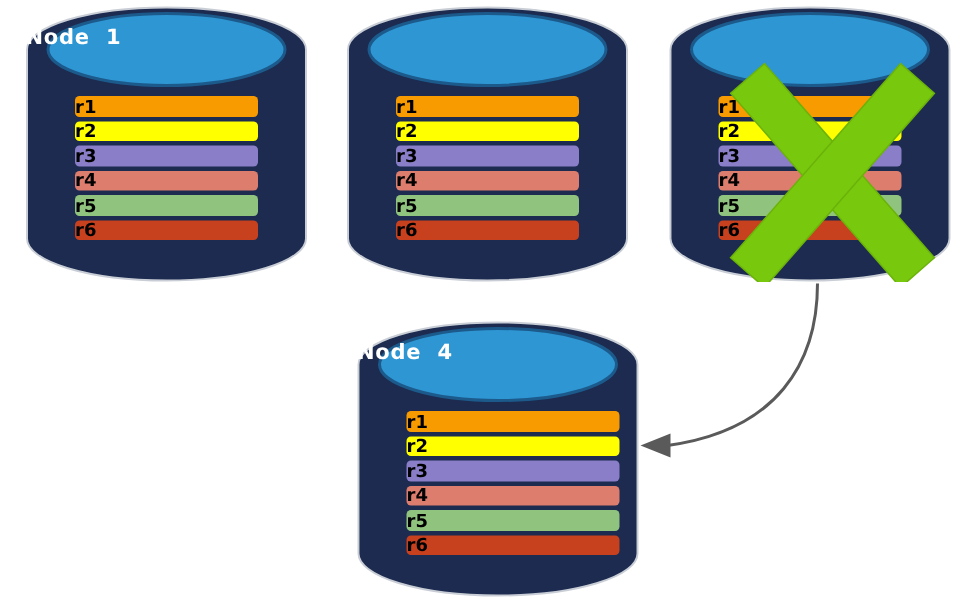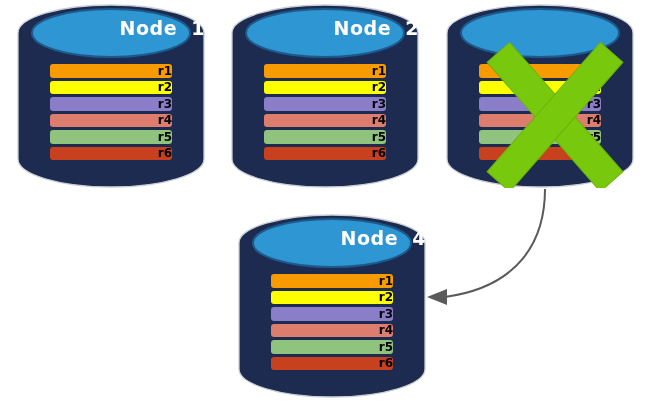--- a/index.html
+++ b/index.html
@@ -34,40 +34,40 @@
   .cyl-face {
     fill: var(--cylinder-top, #2E96D3);
     stroke: var(--cylinder-top-border, #1C5A8C);
     stroke-width: 2;
   }
   .node-title {
     position: absolute;
     top: 13px;
     left: 0;
     width: 100%;
-    text-align: right;
-    font-size: 19px;
+    text-align: left;
+    font-size: 14px;
     font-weight: bold;
     letter-spacing: 0.5px;
     white-space: pre;
     color: var(--node-label-text, #FFFFFF);
   }
   .rows {
     position: absolute;
     left: 33px;
     right: 33px;
     top: 60px;
   }
   .row {
     height: 13.5px;
     margin-bottom: 3px;
     border-radius: 3px;
     display: flex;
     align-items: center;
-    justify-content: flex-end;
+    justify-content: flex-start;
   }
   .row-label {
     font-size: 12px;
     font-weight: bold;
     line-height: 1;
     color: var(--row-label-text, #000000);
   }
   .xmark {
     position: absolute;
     left: 0; top: 0;
@@ -132,21 +132,20 @@
     </div>
   </div>
 
     </div>
 
     <div class="node" style="left: 231px; top: 4px;">
       <svg class="cyl-svg" viewBox="0 0 188 184" aria-hidden="true">
         <path class="cyl-body" d="M 1 29 A 93 28 0 0 1 187 29 L 187 155 A 93 28 0 0 1 1 155 Z"></path>
         <ellipse class="cyl-face" cx="94" cy="29" rx="79" ry="24"></ellipse>
       </svg>
-      <div class="node-title">Node  2</div>
       <div class="rows">
     <div class="row" style="background: rgb(248, 155, 0);">
       <span class="row-label">r1</span>
     </div>
 
     <div class="row" style="background: rgb(255, 255, 0);">
       <span class="row-label">r2</span>
     </div>
 
     <div class="row" style="background: rgb(138, 126, 200);">
@@ -197,21 +196,21 @@
     <div class="row" style="background: rgb(200, 65, 31);">
       <span class="row-label">r6</span>
     </div>
   </div>
       <svg class="xmark" viewBox="0 0 188 184" aria-hidden="true">
         <rect class="xarm" x="23" y="98" width="172" height="30" transform="rotate(48.8 109 113)"></rect>
         <rect class="xarm" x="23" y="98" width="172" height="30" transform="rotate(-48.8 109 113)"></rect>
       </svg>
     </div>
 
-    <div class="node" style="left: 238px; top: 214px;">
+    <div class="node" style="left: 238px; top: 214px; padding-left: 20px;">
       <svg class="cyl-svg" viewBox="0 0 188 184" aria-hidden="true">
         <path class="cyl-body" d="M 1 29 A 93 28 0 0 1 187 29 L 187 155 A 93 28 0 0 1 1 155 Z"></path>
         <ellipse class="cyl-face" cx="94" cy="29" rx="79" ry="24"></ellipse>
       </svg>
       <div class="node-title">Node  4</div>
       <div class="rows">
     <div class="row" style="background: rgb(248, 155, 0);">
       <span class="row-label">r1</span>
     </div>
 

